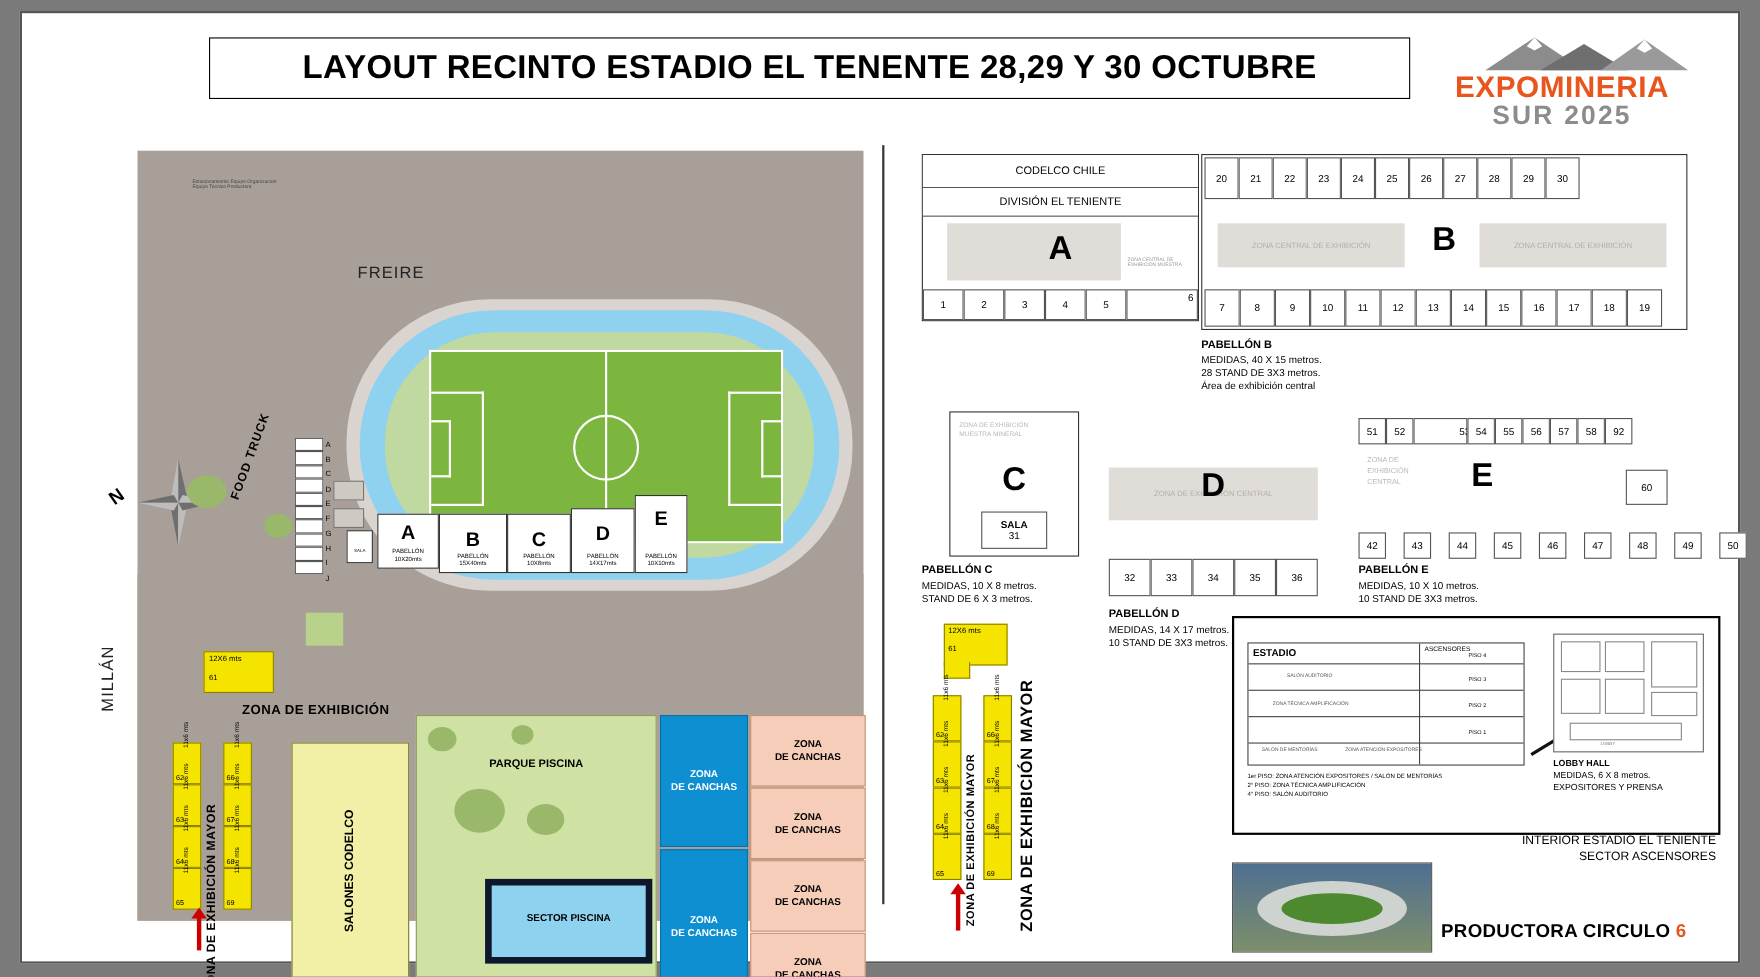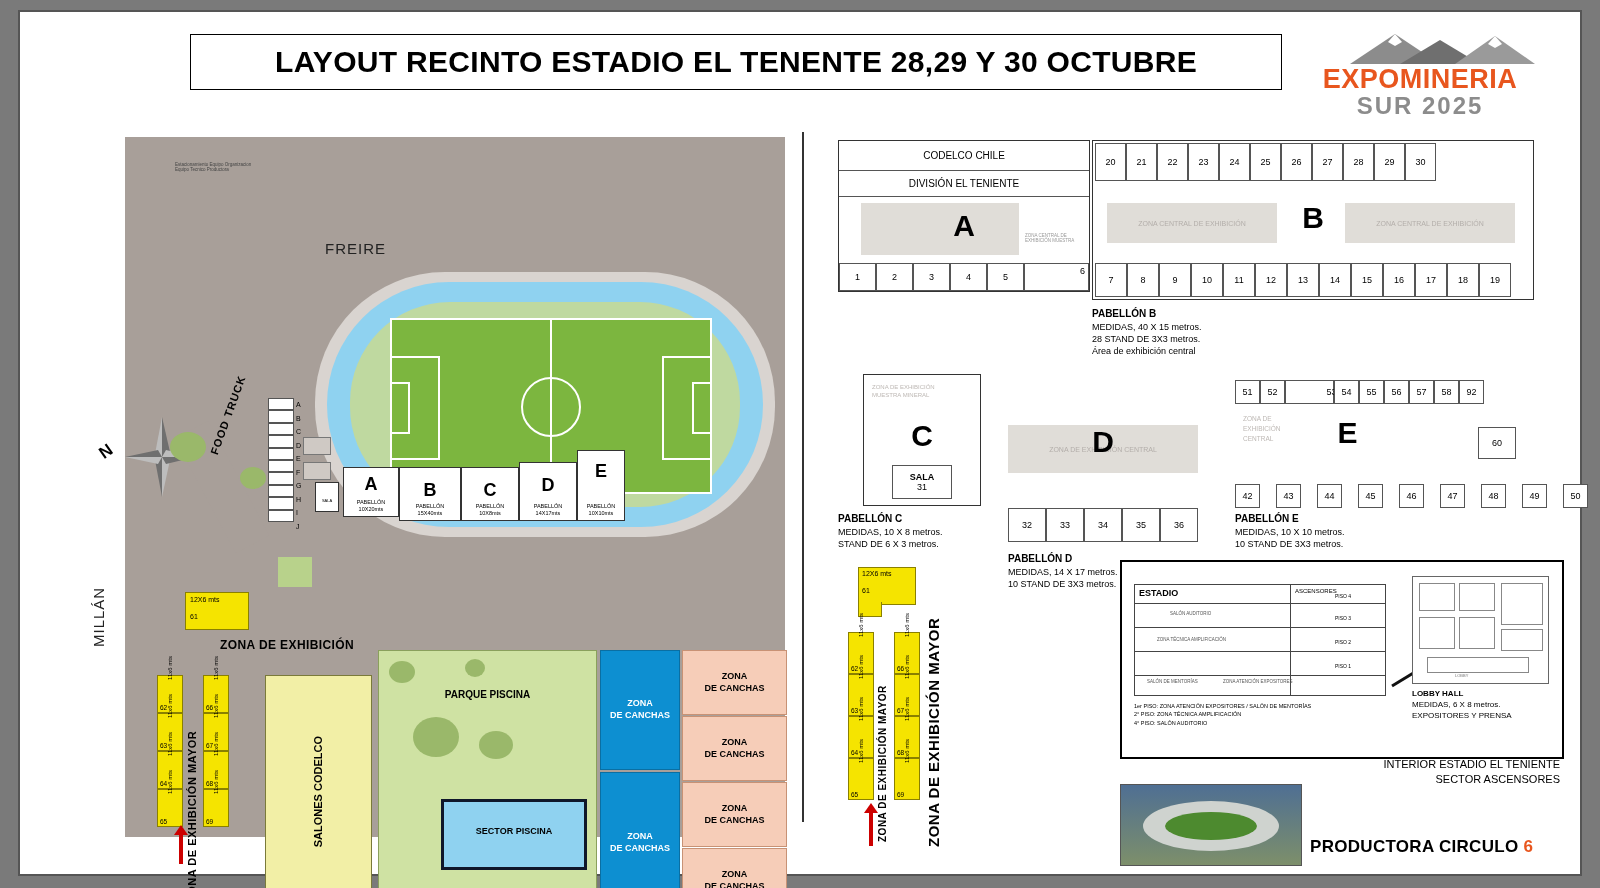--- a/index.html
+++ b/index.html
@@ -83,21 +83,21 @@
   .arrow-up{position:absolute;width:0;height:0;border-left:7px solid transparent;border-right:7px solid transparent;border-bottom:10px solid #c00;}
   .arrow-stem{position:absolute;width:4px;background:#c00;}
 
   
   #salones{left:205px;top:553px;width:105px;height:237px;background:#f2efa6;border:1px solid #7a7a3a;}
   #salones span{position:absolute;left:46px;top:60px;font-size:11px;font-weight:bold;writing-mode:vertical-rl;transform:rotate(180deg);}
 
   
   #parque{left:318px;top:528px;width:217px;height:262px;background:#cfe2a3;border:1px solid #8aa05c;}
   #parque .ttl{position:absolute;left:0;right:0;top:38px;text-align:center;font-size:10px;font-weight:bold;}
-  #piscina{position:absolute;left:62px;top:148px;width:140px;height:65px;background:#8fd2f0;border:3px solid #0f172a;}
+  #piscina{position:absolute;left:62px;top:148px;width:140px;height:65px;background:#8fd2f0;border:6px solid #0f172a;}
   #piscina span{position:absolute;left:0;right:0;top:24px;text-align:center;font-size:9px;font-weight:bold;}
 
   
   .blue-block{position:absolute;background:#0d8fd1;border:1px solid #0a6fa3;color:#fff;font-size:9px;font-weight:bold;line-height:1.3;}
   .pink-block{position:absolute;background:#f6cdb8;border:1px solid #c89275;font-size:9px;font-weight:bold;line-height:1.3;}
 
   
   .pavbox{position:absolute;border:1px solid #333;background:#fff;}
   .cellrow{display:flex;}
   .cell{border:1px solid #555;background:#fff;box-sizing:border-box;display:flex;align-items:center;justify-content:center;font-size:9px;}

